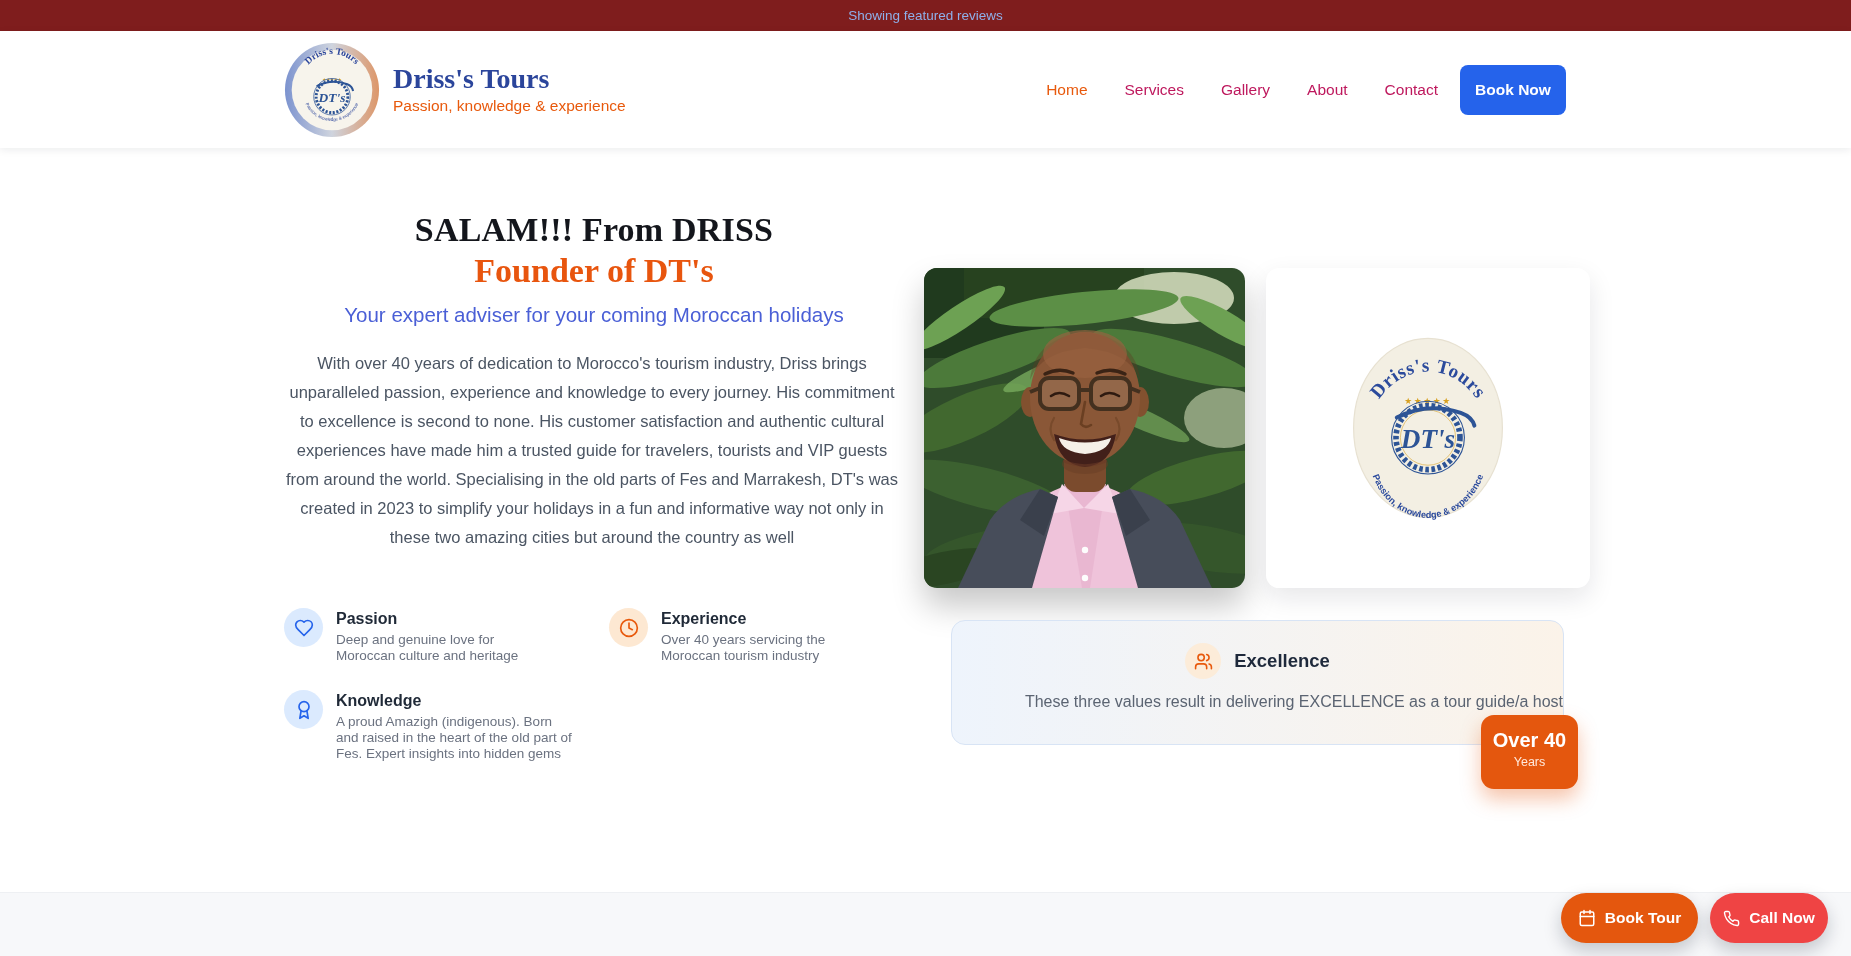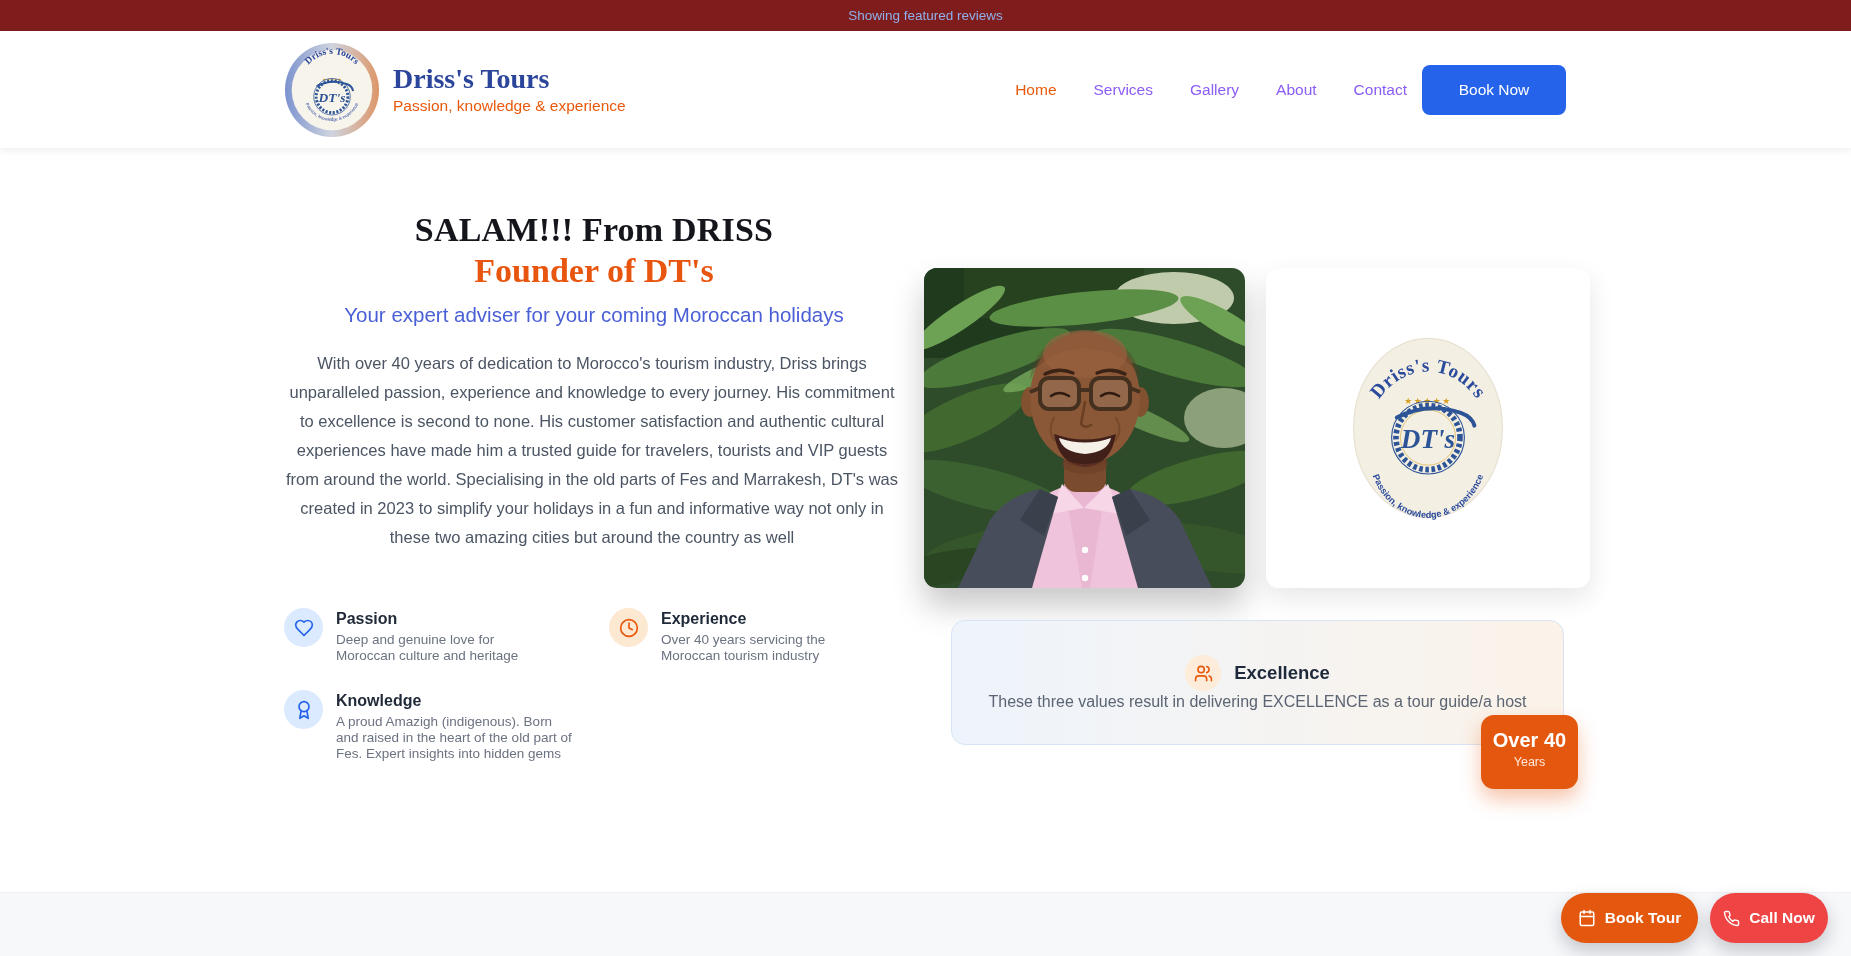--- a/index.html
+++ b/index.html
@@ -16,26 +16,26 @@
   .header { position:absolute; left:0; top:31px; width:1851px; height:117px;
             background:#ffffff; box-shadow:0 2px 8px rgba(15,23,42,.08); z-index:20; }
   .header-inner { position:absolute; left:284px; top:0; width:1282px; height:117px;
                   display:flex; align-items:center; }
   .brand { display:flex; align-items:center; gap:13px; cursor:pointer; }
   .brand-logo { width:96px; height:96px; flex:0 0 auto; }
   .brand-name { font-family:"Liberation Serif", serif; font-weight:bold;
                 font-size:28px; color:#2b459b; line-height:1.1; }
   .brand-tagline { font-size:15.5px; color:#e8590c; margin-top:3px; }
   .nav { margin-left:auto; display:flex; align-items:center; gap:37px; }
-  .nav a { text-decoration:none; font-size:15.5px; color:#8b5cf6; cursor:pointer; }
+  .nav a { text-decoration:none; font-size:15.5px; color:#be185d; cursor:pointer; }
   .nav a.active { color:#e8590c; }
-  .btn-booknow { margin-left:15px; background:#2563eb; color:#fff; border:none;
+  .btn-booknow { margin-left:22px; background:#2563eb; color:#fff; border:none;
                  font-family:"Liberation Sans", sans-serif;
-                 font-size:15.5px; font-weight:normal; border-radius:8px;
-                 width:144px; height:50px; cursor:pointer; }
+                 font-size:15.5px; font-weight:bold; border-radius:8px;
+                 width:106px; height:50px; cursor:pointer; }
 
   
   .hero { position:absolute; left:284px; top:148px; width:1320px; height:744px; }
   .hero-left { position:absolute; left:0; top:62px; width:620px;text-align:center; }
   h1.salam { font-family:"Liberation Serif", serif; font-size:34px; line-height:1.2;
              font-weight:bold; color:#14161c; letter-spacing:.2px; }
   h2.founder { font-family:"Liberation Serif", serif; font-size:34px; line-height:1.15;
                font-weight:bold; color:#e8550e; }
   .subtitle { font-family:Liberation Sans, sans-serif; font-size:20.5px; color:#4a5fd6;
               margin-top:13px; }
@@ -54,25 +54,25 @@
                 border-radius:13px; overflow:hidden; box-shadow:0 18px 32px rgba(0,0,0,.22); }
   .photo-card svg { display:block; }
   .logo-card { position:absolute; left:982px; top:120px; width:324px; height:320px;
                background:#ffffff; border-radius:13px; box-shadow:0 10px 26px rgba(15,23,42,.10);
                display:flex; align-items:center; justify-content:center; }
 
   .excellence-card { position:absolute; left:667px; top:472px; width:613px; height:125px;
                      border-radius:14px; border:1px solid #d8e4f5;
                      background:linear-gradient(90deg,#eef4fc 0%, #fbf3e9 100%); }
   .exc-head { position:absolute; left:0; right:0; top:22px; display:flex;
-              align-items:center; justify-content:center; gap:13px;margin-top:12px; }
+              align-items:center; justify-content:center; gap:13px; }
   .exc-icon { width:36px; height:36px; border-radius:50%; background:#fcecd9;
               display:flex; align-items:center; justify-content:center; }
   .exc-title { font-size:18.5px; font-weight:bold; color:#1e293b; }
-  .exc-text { position:absolute; left:0; right:0; top:72px; text-align:center;
+  .exc-text { position:absolute; left:0; right:0; top:72px; text-align:right;
               font-size:16px; color:#5b6472; }
 
   .badge-over40 { position:absolute; left:1197px; top:567px; width:97px; height:74px;
                   background:#e4570e; border-radius:13px; color:#fff; text-align:center;
                   box-shadow:0 10px 20px rgba(228,87,14,.35); padding-top:14px; z-index:5; }
   .badge-line1 { font-size:20px; font-weight:bold; }
   .badge-line2 { font-size:12.5px; margin-top:3px; color:#ffe9dc; }
 
   
   .footer-strip { position:absolute; left:0; top:892px; width:1851px; height:64px;

